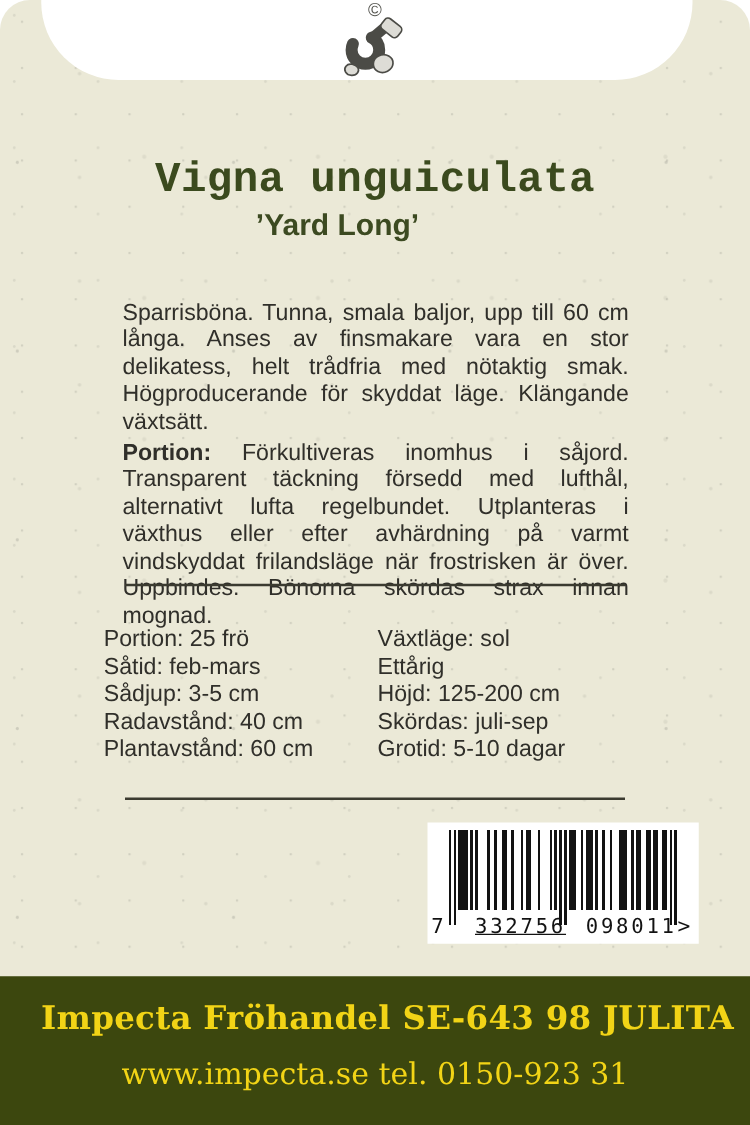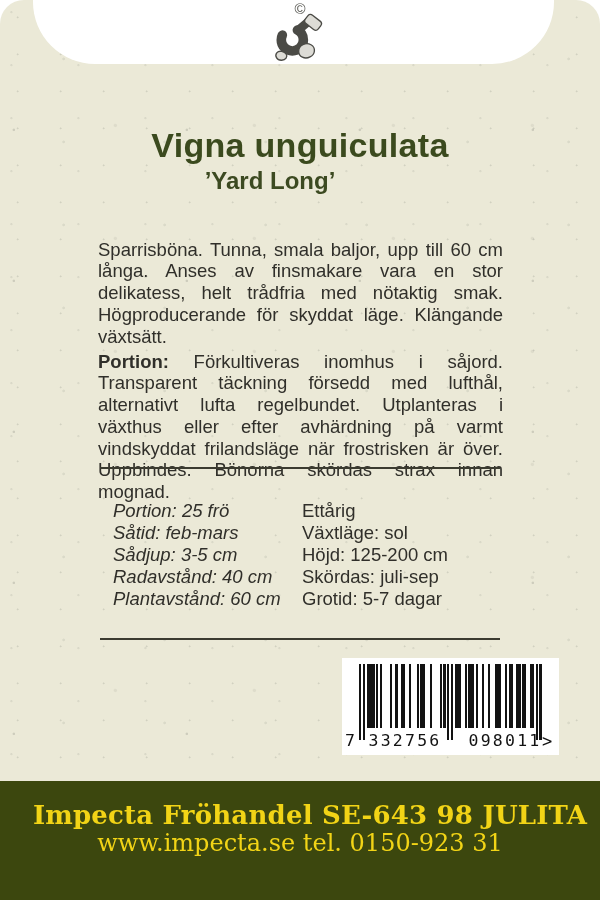--- a/index.html
+++ b/index.html
@@ -15,54 +15,54 @@
       radial-gradient(circle at 8% 86%, rgba(70,75,70,.18) 0 .8px, transparent 1.7px);
     background-size:67px 53px,101px 83px,43px 37px,139px 113px,173px 151px;}
   
   .hang-tab{position:absolute;left:33px;top:0;width:521px;height:64px;background:#ffffff;
             border-radius:0 0 62px 62px;}
   .logo-copyright{position:absolute;top:1px;left:0;width:600px;text-align:center;
                   font-size:15px;color:#55554f;line-height:15px;}
   .logo-svg{position:absolute;left:268px;top:14px;width:64px;height:48px;overflow:visible;}
   
   .species-title{position:absolute;top:126px;left:0;width:600px;text-align:center;
-    font-family:Liberation Sans, sans-serif;font-weight:bold;font-size:34px;
+    font-family:Liberation Mono, monospace;font-weight:bold;font-size:34px;
     line-height:38px;color:#3b4a1e;letter-spacing:.3px;}
   .variety-title{position:absolute;top:167px;left:0;width:540px;text-align:center;
     font-weight:bold;font-size:24px;line-height:27px;color:#3c4a21;}
   
   .desc{position:absolute;left:98px;top:220px;width:405px;font-size:18.5px;line-height:21.8px;
         text-align:justify;}
   .cultivation{position:absolute;left:98px;top:332px;width:405px;font-size:18.5px;
         line-height:21.8px;text-align:justify;}
   .cultivation b{font-weight:bold;}
   .divider{position:absolute;left:100px;width:400px;height:2px;background:#3b3b30;}
   .divider-top{top:467px;}
   .divider-bottom{top:638px;}
   
   .specs-col{position:absolute;top:500px;font-size:18.5px;line-height:22px;}
-  .specs-left{left:113px;font-style:italic;}
+  .specs-left{left:83px;}
   .specs-right{left:302px;}
   
   .fineprint{position:absolute;left:98px;top:659px;width:235px;font-size:14px;
              line-height:15.8px;color:#3a3a32;}
   
   .barcode-box{position:absolute;left:342px;top:658px;width:217px;height:97px;background:#ffffff;}
   .barcode-box svg{position:absolute;left:0;top:0;}
   .bc-digit{position:absolute;font-family:"DejaVu Sans Mono","Liberation Mono",monospace;
             font-size:16.5px;color:#121212;top:73px;}
   .bc-d1{left:3px;}
-  .bc-g1{left:23px;width:80px;text-align:center;letter-spacing:2.2px;}
+  .bc-g1{left:38px;width:80px;letter-spacing:2.2px;text-decoration:underline;}
   .bc-g2{left:113px;width:80px;text-align:center;letter-spacing:2.2px;margin-left:10px;}
   .bc-gt{left:200px;font-size:17px;}
   
   .footer{position:absolute;left:0;top:781px;width:600px;height:119px;background:#3c470e;
           text-align:center;color:#f2d416;font-family:"DejaVu Serif","Liberation Serif",serif;}
   .footer-line1{padding-top:20px;font-weight:bold;font-size:26px;line-height:28px;letter-spacing:.2px;padding-left:20px;}
-  .footer-line2{font-size:24px;line-height:26px;margin-top:1px;}
+  .footer-line2{font-size:24px;line-height:26px;margin-top:17px;}
 </style>
 </head>
 <body>
 
 <div class="stage">
   <div class="packet"></div>
 
   <div class="hang-tab"></div>
   <div class="logo-copyright">©</div>
 
@@ -87,25 +87,25 @@
   <div class="divider divider-top"></div>
 
   <div class="specs-col specs-left">
     <div>Portion: 25 frö</div>
     <div>Såtid: feb-mars</div>
     <div>Sådjup: 3-5 cm</div>
     <div>Radavstånd: 40 cm</div>
     <div>Plantavstånd: 60 cm</div>
   </div>
   <div class="specs-col specs-right">
+    <div>Växtläge: sol</div>
     <div>Ettårig</div>
-    <div>Växtläge: sol</div>
     <div>Höjd: 125-200 cm</div>
     <div>Skördas: juli-sep</div>
-    <div>Grotid: 5-7 dagar</div>
+    <div>Grotid: 5-10 dagar</div>
   </div>
 
   <div class="divider divider-bottom"></div>
 
 
   <div class="barcode-box">
     <svg width="217" height="97" shape-rendering="crispEdges" fill="#121212">
         <rect x="17.00" y="6" width="2.17" height="76"></rect>
         <rect x="20.84" y="6" width="2.17" height="76"></rect>
         <rect x="24.68" y="6" width="2.17" height="64"></rect>

